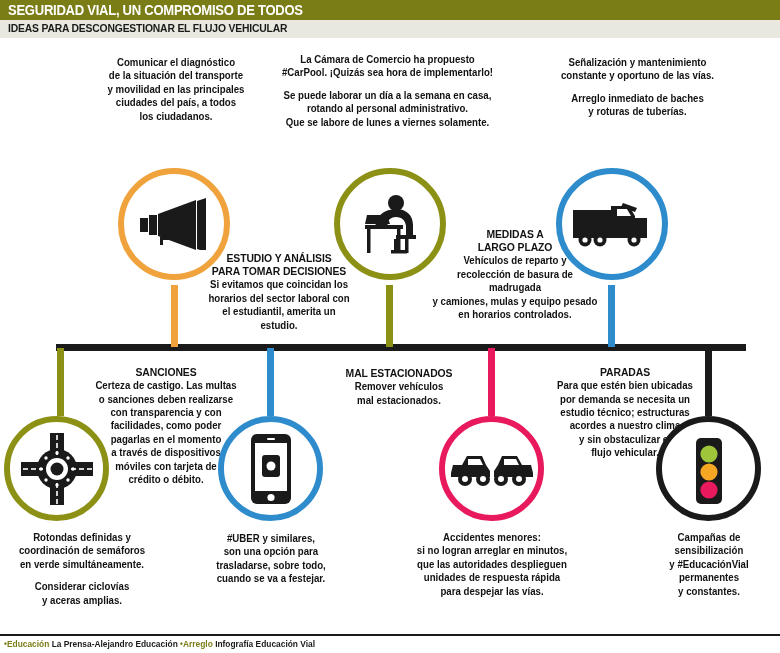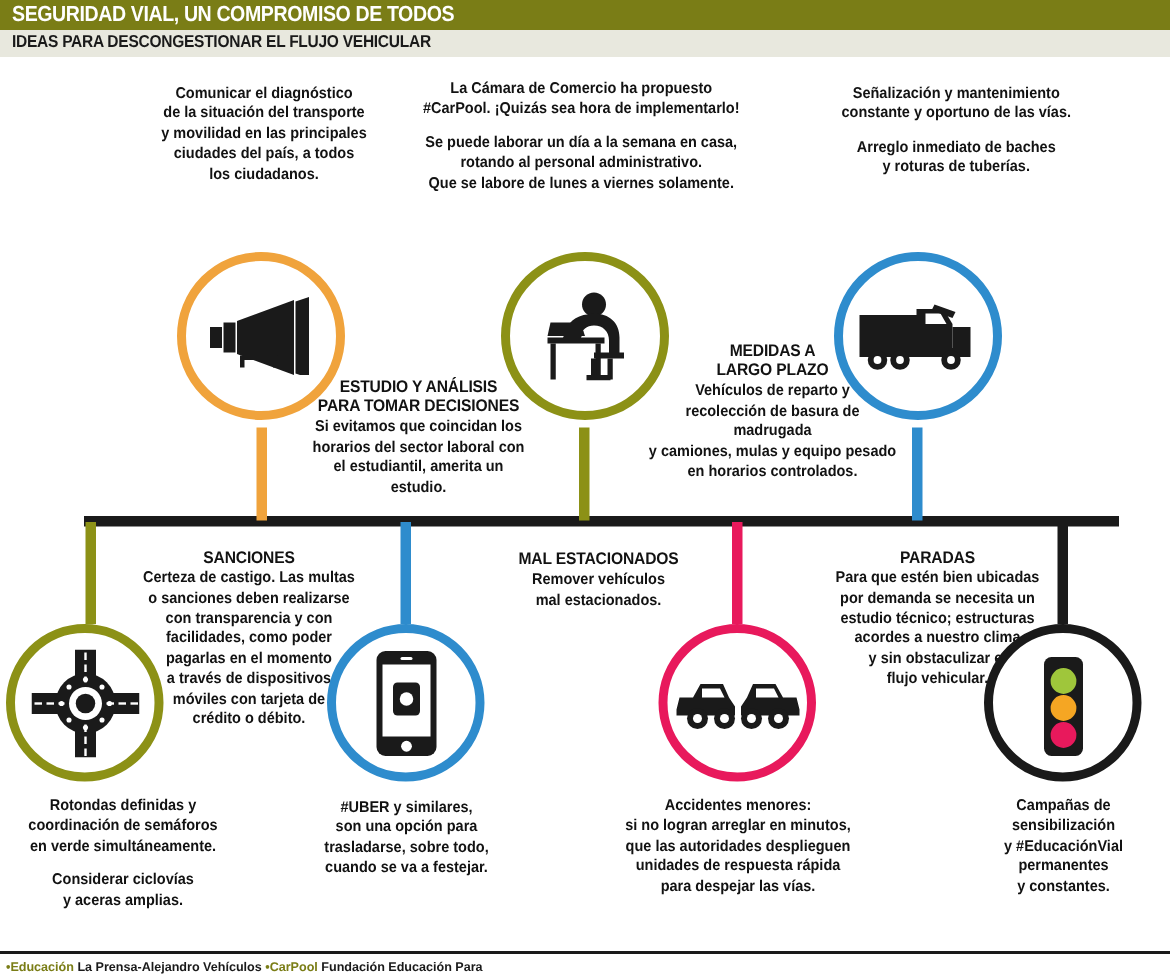--- a/index.html
+++ b/index.html
@@ -360,18 +360,18 @@
     <span style="white-space:pre-line;">Campañas de
 sensibilización
 y #EducaciónVial
 permanentes
 y constantes.</span>
   </div>
 
   <div class="footer-rule"></div>
   <div class="footer-text">
     <span class="lbl">•Educación</span>
-    <span>La Prensa-Alejandro Vehículos</span>
-    <span class="lbl">•CarPool</span>
-    <span>Fundación Educación Para</span>
+    <span>La Prensa-Alejandro Educación</span>
+    <span class="lbl">•Arreglo</span>
+    <span>Infografía Educación Vial</span>
   </div>
 
 </div>
 
 </body></html>

